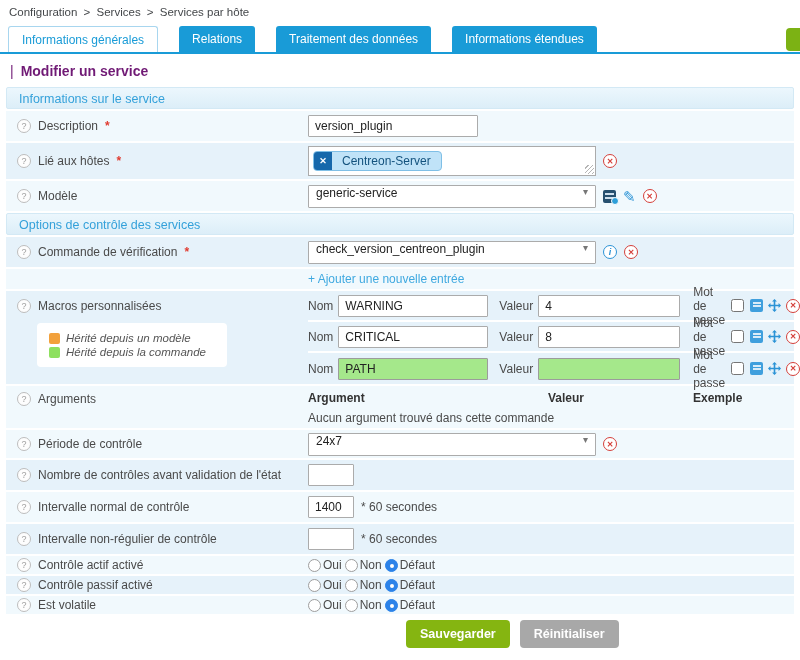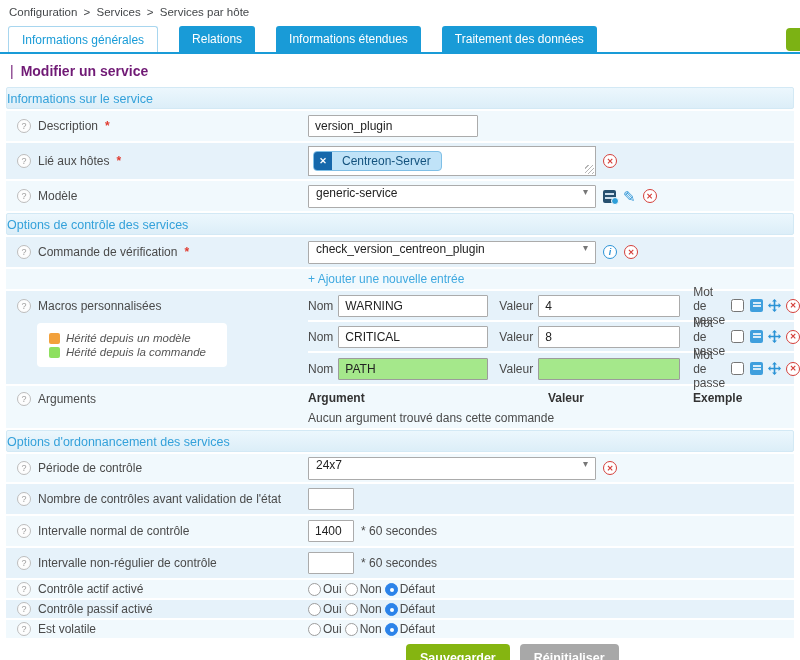--- a/index.html
+++ b/index.html
@@ -17,21 +17,21 @@
   .tab.active { background:#fff; color:#199bd7; border:1px solid #a8d6ef; border-bottom:none; }
   .tab-underline { height:2px; background:#199bd7; width:800px; }
   .quick-btn { position:absolute; right:0; top:2px; width:14px; height:23px;
     background:#7cb214; border-radius:4px 0 0 4px; }
 
   
   .page-title { padding:9px 0 8px 10px; font-size:14px; font-weight:bold; color:#701a75; }
   .page-title .pipe { margin-right:7px; font-weight:normal; }
 
   .form { margin:0 6px; }
-  .sec-header { height:22px; line-height:22px; padding-left:0; margin-bottom:2px;
+  .sec-header { height:22px; line-height:22px; padding-left:12px; margin-bottom:2px;
     background:linear-gradient(#ecf7fd,#dceef8); color:#34a1da; font-size:12.5px;
     border:1px solid #d3e9f5; border-radius:2px; }
 
   .row { display:flex; align-items:center; margin-bottom:2px; }
   .bgL { background:#f1f9fd; }
   .bgD { background:#e6f2fa; }
   .label-col { width:302px; flex:none; display:flex; align-items:center; gap:7px; padding-left:11px; }
   .label-col .req { color:#e03c31; font-weight:bold; }
   .field-col { flex:1; display:flex; align-items:center; gap:7px; }
 
@@ -124,22 +124,22 @@
   <span>Configuration</span>
   <span>&gt;</span>
   <span>Services</span>
   <span>&gt;</span>
   <span>Services par hôte</span>
 </div>
 
 <div class="tabbar">
   <div class="tab active">Informations générales</div>
   <div class="tab">Relations</div>
+  <div class="tab">Traitement des données</div>
   <div class="tab">Informations étendues</div>
-  <div class="tab">Traitement des données</div>
   <div class="quick-btn"></div>
 </div>
 <div class="tab-underline"></div>
 
 <div class="page-title">
   <span class="pipe">|</span><span>Modifier un service</span>
 </div>
 
 <div class="form">
 
@@ -289,21 +289,20 @@
     <div class="args-block">
       <div class="args-header">
         <span class="ah1">Argument</span>
         <span class="ah2">Valeur</span>
         <span class="ah3">Exemple</span>
       </div>
       <div class="args-empty">Aucun argument trouvé dans cette commande</div>
     </div>
   </div>
 
-  <div class="sec-header">Options d'ordonnancement des services</div>
 
   <div class="row bgL h28">
     <div class="label-col">
       <span class="qmark">?</span>
       <span>Période de contrôle</span>
     </div>
     <div class="field-col">
       <div class="select">
         <span>24x7</span>
         <span class="arrow">▾</span>

